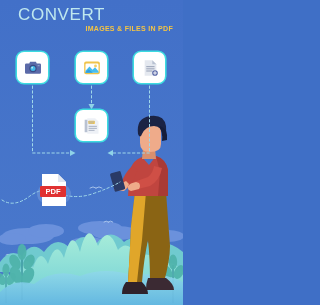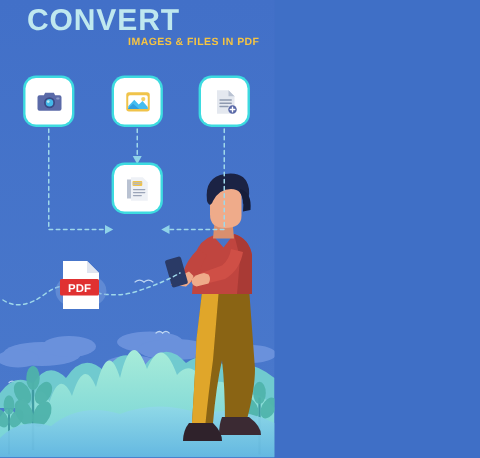--- a/index.html
+++ b/index.html
@@ -28,22 +28,22 @@
   
   .header {
     position: absolute;
     left: 0;
     top: 6px;
     width: 183px;
     z-index: 30;
   }
   .title {
     color: #bfe8ef;
-    font-size: 20px;
-    font-weight: bold;
+    font-size: 17px;
+    font-weight: normal;
     letter-spacing: 0.6px;
     margin: 0 0 1px 18px;
     line-height: 17px;
     text-align: left;
   }
   .subtitle {
     color: #f5c443;
     font-size: 7px;
     font-weight: bold;
     letter-spacing: 0.3px;

